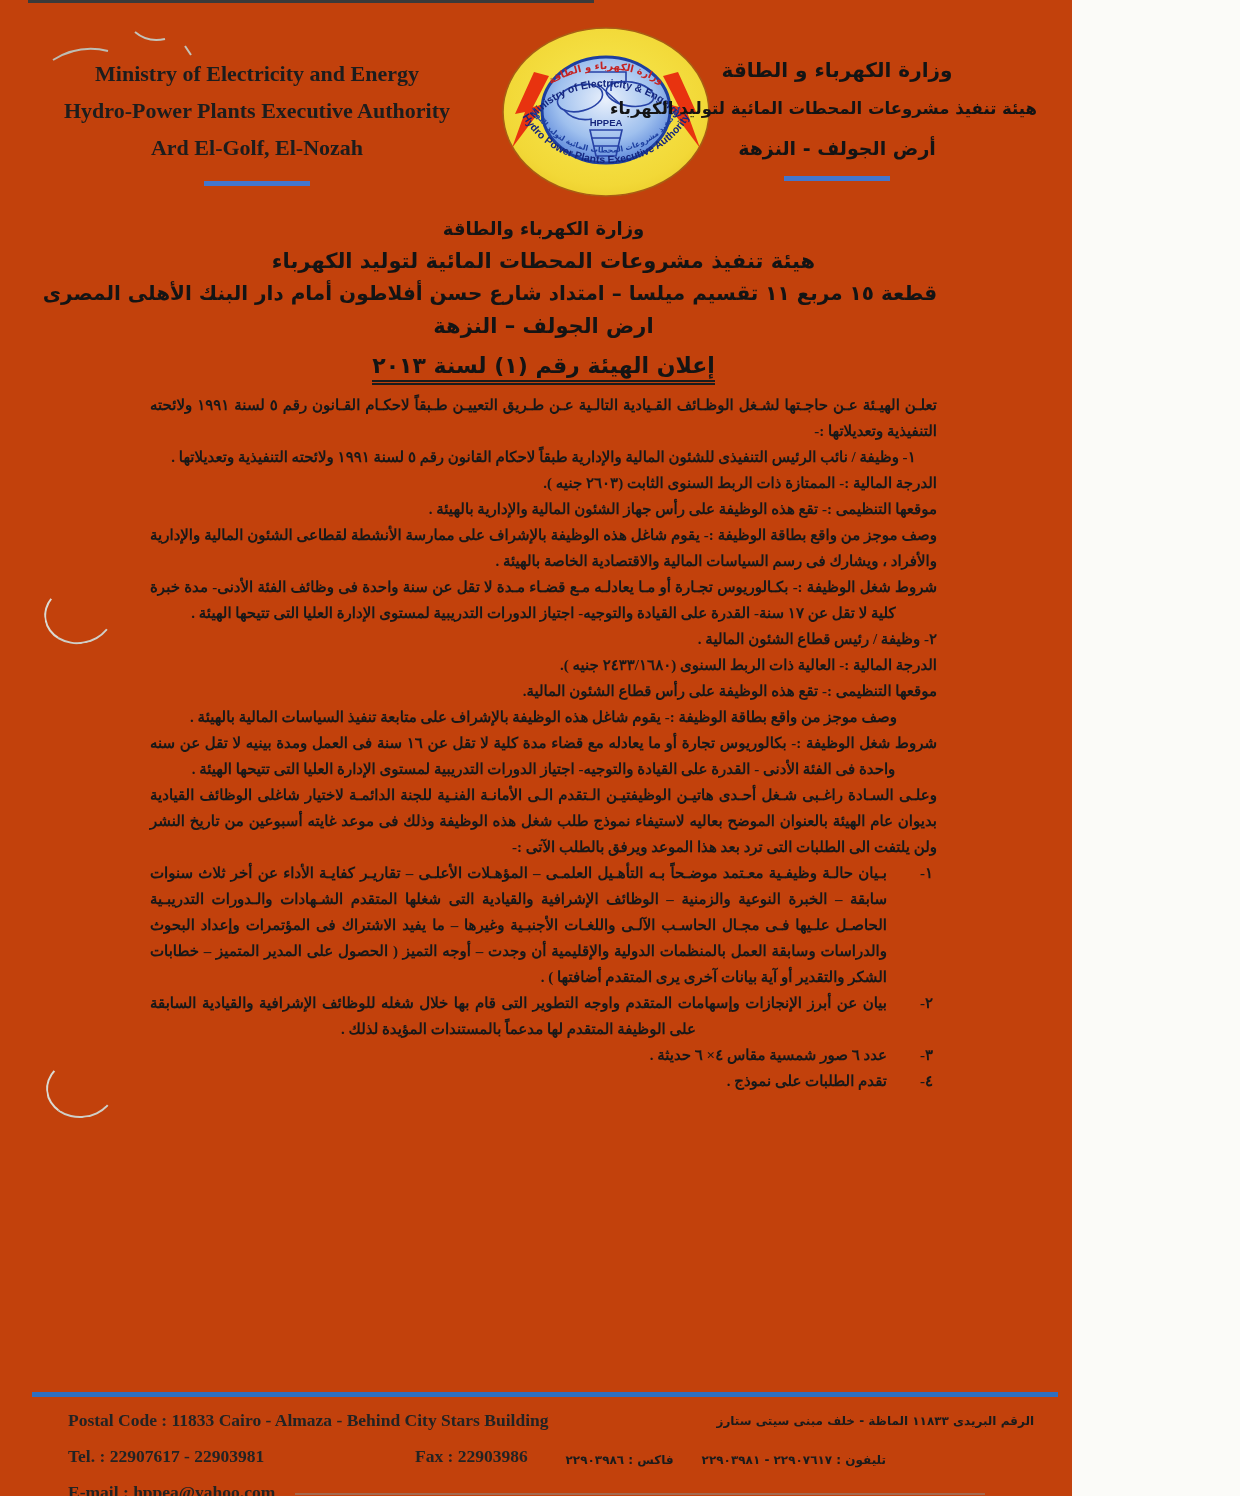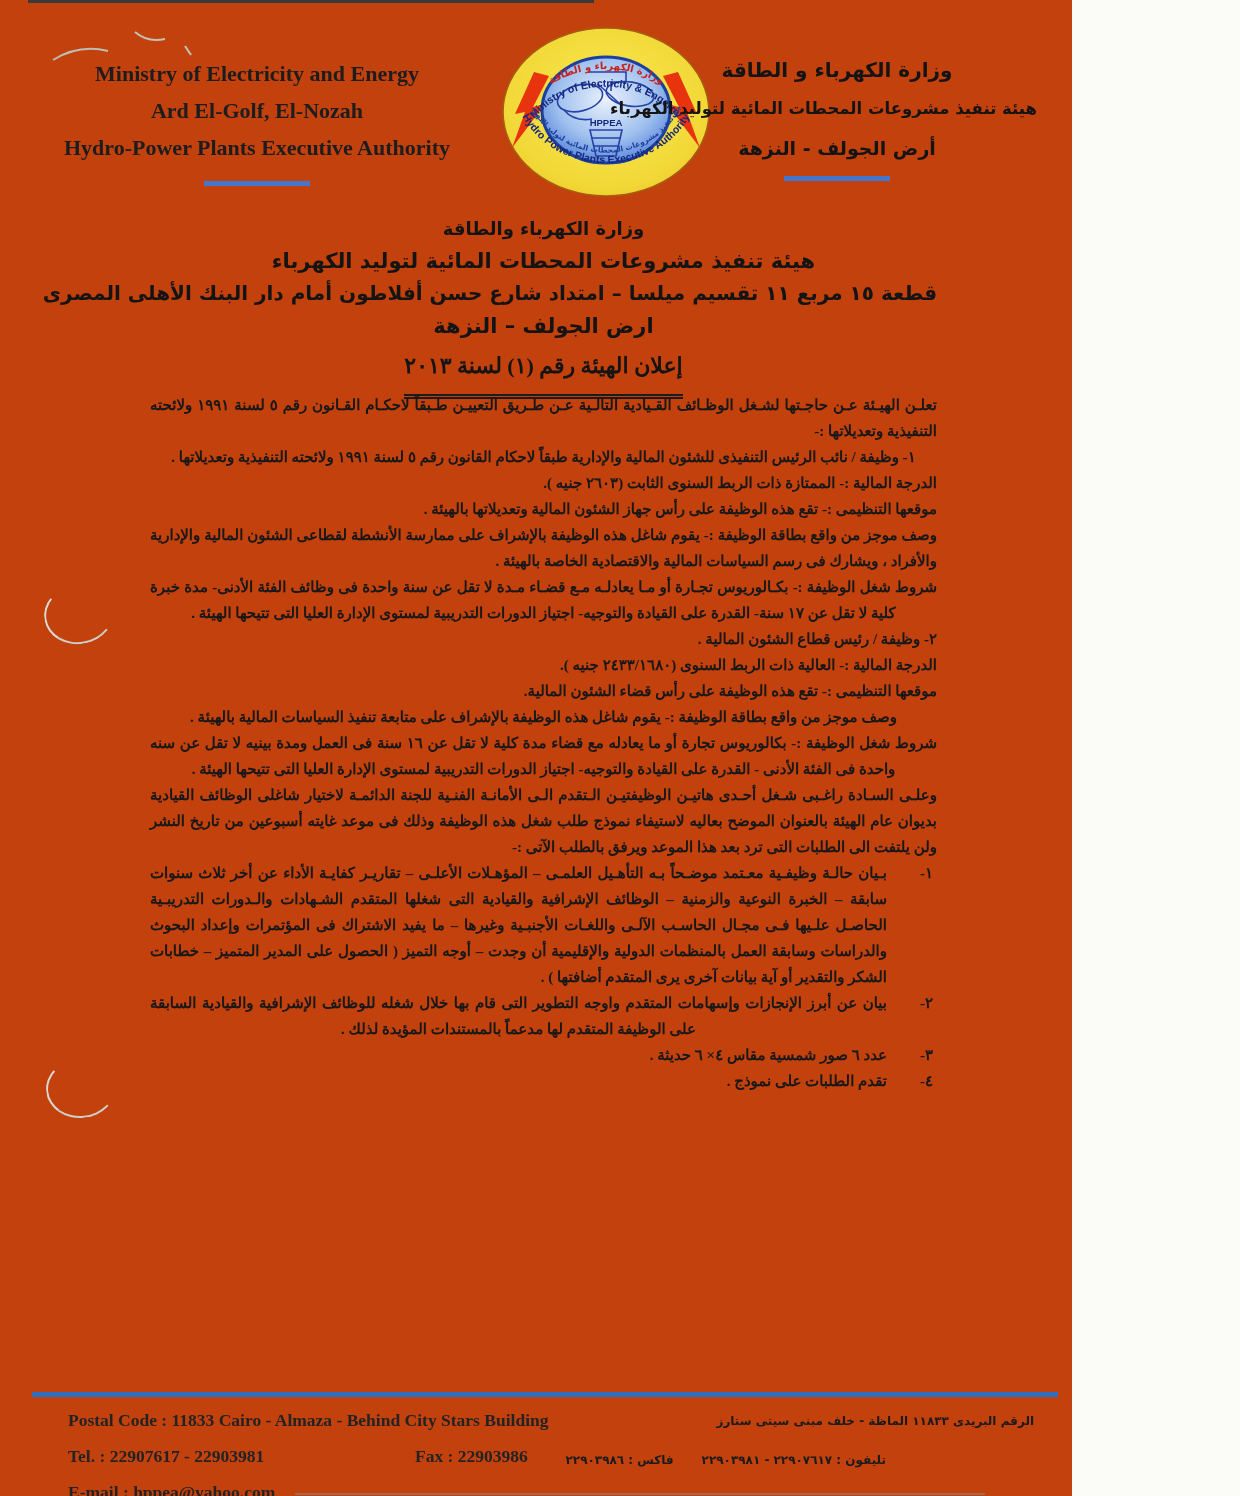--- a/index.html
+++ b/index.html
@@ -25,21 +25,21 @@
   .hdr-ar .l3{font-size:19px;line-height:40px;white-space:nowrap;}
   .hdr-ar .blue-rule{margin-top:8px;}
   
   .title-block{position:absolute;left:150px;right:135px;top:212px;text-align:center;direction:rtl;
                font-weight:bold;color:#141414;}
   .title-block .t1{font-size:18px;line-height:33px;}
   .title-block .t2{font-size:21px;line-height:32px;}
   .title-block .t3{font-size:20px;line-height:33px;white-space:nowrap;}
   .title-block .t4{font-size:21px;line-height:32px;}
   .announce{margin-top:9px;font-size:22px;line-height:30px;}
-  .announce span{border-bottom:5px double #1c1c1c;padding-bottom:16px;font-family:Liberation Serif, serif;}
+  .announce span{border-bottom:5px double #1c1c1c;padding-bottom:2px;}
   
   .doc-body{position:absolute;top:392px;right:135px;left:150px;direction:rtl;
             font-size:15px;font-weight:bold;line-height:26px;color:#181818;
             text-align:justify;font-family:Liberation Serif, serif;}
   .para{margin:0;}
   .tal-c{text-align-last:center;}
   .attach{position:relative;padding-right:50px;}
   .attach .num{position:absolute;right:4px;top:0;}
   
   .footer-line{position:absolute;top:1392px;left:32px;right:14px;height:5px;background:#2f6fc0;}
@@ -61,22 +61,22 @@
   <svg class="scan-marks" width="190" height="70">
     <path d="M18,48 q26,-16 55,-9" stroke="#bdbdb4" stroke-width="2" fill="none"></path>
     <path d="M100,20 q13,11 30,7" stroke="#c3c3ba" stroke-width="2" fill="none"></path>
     <path d="M150,34 l6,9" stroke="#c3c3ba" stroke-width="2" fill="none"></path>
   </svg>
   <div class="arc arc1"></div>
   <div class="arc arc2"></div>
 
   <div class="hdr-en">
     <div>Ministry of Electricity and Energy</div>
+    <div>Hydro-Power Plants Executive Authority</div>
     <div>Ard El-Golf, El-Nozah</div>
-    <div>Hydro-Power Plants Executive Authority</div>
     <div class="blue-rule"></div>
   </div>
 
   <div class="hdr-logo">
     <svg width="212" height="172" viewBox="0 0 212 172">
       <defs>
         <radialGradient id="gYellow" cx="50%" cy="45%" r="65%">
           <stop offset="0%" stop-color="#f8ea52"></stop>
             <stop offset="75%" stop-color="#f2d837"></stop>
             <stop offset="100%" stop-color="#e9c724"></stop>
@@ -134,26 +134,26 @@
     <div class="t4">ارض الجولف – النزهة</div>
     <div class="announce">
       <span>إعلان الهيئة رقم (١) لسنة ٢٠١٣</span>
     </div>
   </section>
 
   <section class="doc-body">
     <p class="para">تعلـن الهيـئة عـن حاجـتها لشـغل الوظـائف القـيادية التالـية عـن طـريق التعييـن طـبقاً لاحكـام القـانون رقم ٥ لسنة ١٩٩١ ولائحته التنفيذية وتعديلاتها :-</p>
     <p class="para tal-c">١- وظيفة / نائب الرئيس التنفيذى للشئون المالية والإدارية طبقاً لاحكام القانون رقم ٥ لسنة ١٩٩١ ولائحته التنفيذية وتعديلاتها .</p>
     <p class="para">الدرجة المالية :- الممتازة ذات الربط السنوى الثابت (٢٦٠٣ جنيه ).</p>
-    <p class="para">موقعها التنظيمى :- تقع هذه الوظيفة على رأس جهاز الشئون المالية وتعديلاتها بالهيئة .</p>
+    <p class="para">موقعها التنظيمى :- تقع هذه الوظيفة على رأس جهاز الشئون المالية والإدارية بالهيئة .</p>
     <p class="para">وصف موجز من واقع بطاقة الوظيفة :- يقوم شاغل هذه الوظيفة بالإشراف على ممارسة الأنشطة لقطاعى الشئون المالية والإدارية والأفراد ، ويشارك فى رسم السياسات المالية والاقتصادية الخاصة بالهيئة .</p>
     <p class="para tal-c">شروط شغل الوظيفة :- بكـالوريوس تجـارة أو مـا يعادلـه مـع قضـاء مـدة لا تقل عن سنة واحدة فى وظائف الفئة الأدنى- مدة خبرة كلية لا تقل عن ١٧ سنة- القدرة على القيادة والتوجيه- اجتياز الدورات التدريبية لمستوى الإدارة العليا التى تتيحها الهيئة .</p>
     <p class="para">٢- وظيفة / رئيس قطاع الشئون المالية .</p>
     <p class="para">الدرجة المالية :- العالية ذات الربط السنوى (٢٤٣٣/١٦٨٠ جنيه ).</p>
-    <p class="para">موقعها التنظيمى :- تقع هذه الوظيفة على رأس قضاء الشئون المالية.</p>
+    <p class="para">موقعها التنظيمى :- تقع هذه الوظيفة على رأس قطاع الشئون المالية.</p>
     <p class="para tal-c">وصف موجز من واقع بطاقة الوظيفة :- يقوم شاغل هذه الوظيفة بالإشراف على متابعة تنفيذ السياسات المالية بالهيئة .</p>
     <p class="para tal-c">شروط شغل الوظيفة :- بكالوريوس تجارة أو ما يعادله مع قضاء مدة كلية لا تقل عن ١٦ سنة فى العمل ومدة بينيه لا تقل عن سنه واحدة فى الفئة الأدنى - القدرة على القيادة والتوجيه- اجتياز الدورات التدريبية لمستوى الإدارة العليا التى تتيحها الهيئة .</p>
     <p class="para">وعلـى السـادة راغـبى شـغل أحـدى هاتيـن الوظيفتيـن الـتقدم الـى الأمانـة الفنـية للجنة الدائمـة لاختيار شاغلى الوظائف القيادية بديوان عام الهيئة بالعنوان الموضح بعاليه لاستيفاء نموذج طلب شغل هذه الوظيفة وذلك فى موعد غايته أسبوعين من تاريخ النشر ولن يلتفت الى الطلبات التى ترد بعد هذا الموعد ويرفق بالطلب الآتى :-</p>
 
     <div class="attach">
       <span class="num">١-</span>
       <span>بـيان حالـة وظيفـية معـتمد موضـحاً بـه التأهـيل العلمـى – المؤهـلات الأعلـى – تقاريـر كفايـة الأداء عن أخر ثلاث سنوات سابقة – الخبرة النوعية والزمنية – الوظائف الإشرافية والقيادية التى شغلها المتقدم الشـهادات والـدورات التدريبـية الحاصـل علـيها فـى مجـال الحاسـب الآلـى واللغـات الأجنبـية وغيرها – ما يفيد الاشتراك فى المؤتمرات وإعداد البحوث والدراسات وسابقة العمل بالمنظمات الدولية والإقليمية أن وجدت – أوجه التميز ( الحصول على المدير المتميز – خطابات الشكر والتقدير أو آية بيانات آخرى يرى المتقدم أضافتها ) .</span>
     </div>
     <div class="attach tal-c">
       <span class="num">٢-</span>

